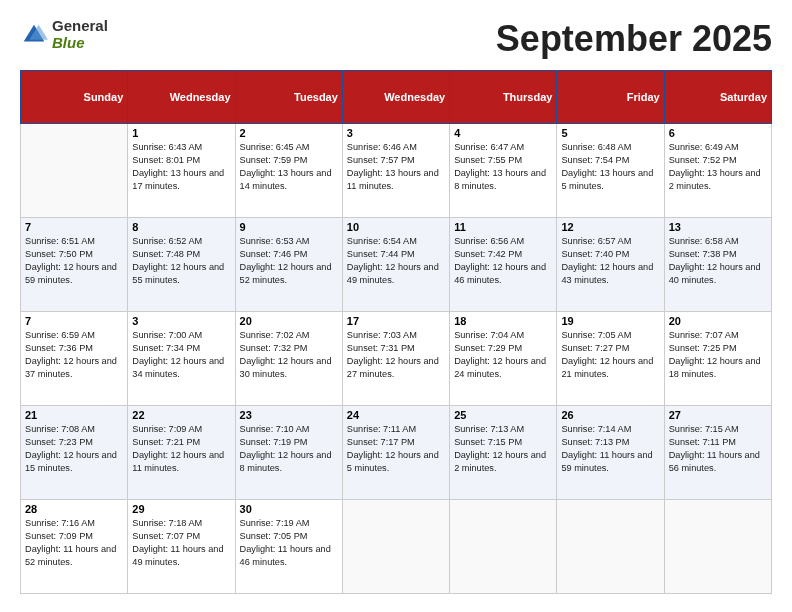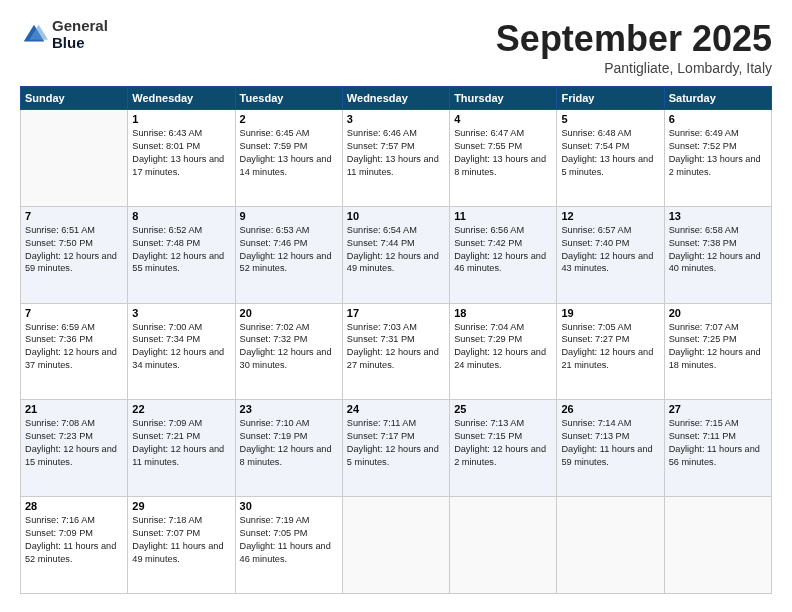--- a/index.html
+++ b/index.html
@@ -29,21 +29,21 @@
       gap: 4px;
     }
     .logo-text {
       display: flex;
       flex-direction: column;
       font-size: 15px;
       font-weight: bold;
       line-height: 1.1;
     }
     .logo-general { color: #333; }
-    .logo-blue { color: #0f172a; }
+    .logo-blue { color: #4d7c0f; font-style: italic; }
     .logo-icon {
       width: 28px;
       height: 28px;
     }
     .title-block {
       text-align: right;
     }
     .title-block h1 {
       font-size: 36px;
       font-weight: bold;
@@ -54,24 +54,24 @@
       font-weight: normal;
       color: #444;
     }
     .calendar {
       flex: 1;
       border-collapse: collapse;
       width: 100%;
       font-size: 10px;
     }
     .calendar th {
-      background: #0c4a6e;
+      background: #b91c1c;
       color: #fff;
-      padding: 5px 4px;
-      text-align: left;
+      padding: 20px 4px;
+      text-align: right;
       font-size: 11px;
       font-weight: bold;
       border: 1px solid #1a4d9a;
     }
     .calendar td {
       border: 1px solid #ccc;
       vertical-align: top;
       padding: 3px 4px;
       width: calc(100% / 7);
       height: 82px;
@@ -104,21 +104,20 @@
         <polygon points="15,4 26,22 4,22" fill="#2563b0"></polygon>
         <polygon points="20,4 30,20 10,20" fill="#5b9bd5" opacity="0.6"></polygon>
       </svg>
       <div class="logo-text">
         <span class="logo-general">General</span>
         <span class="logo-blue">Blue</span>
       </div>
     </div>
     <div class="title-block">
       <h1>September 2025</h1>
-      <h2>Pantigliate, Lombardy, Italy</h2>
     </div>
   </div>
 
   <table class="calendar">
     <thead>
       <tr>
         <th>Sunday</th>
         <th>Wednesday</th>
         <th>Tuesday</th>
         <th>Wednesday</th>

